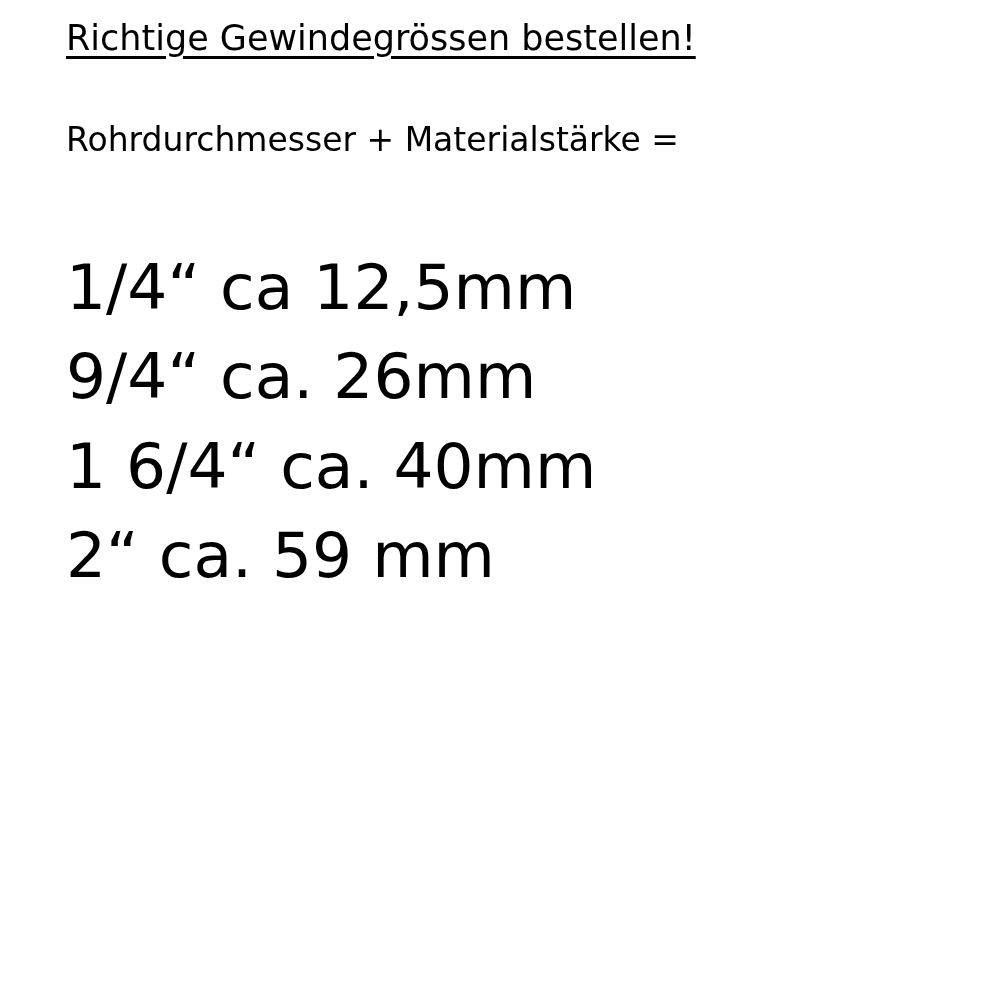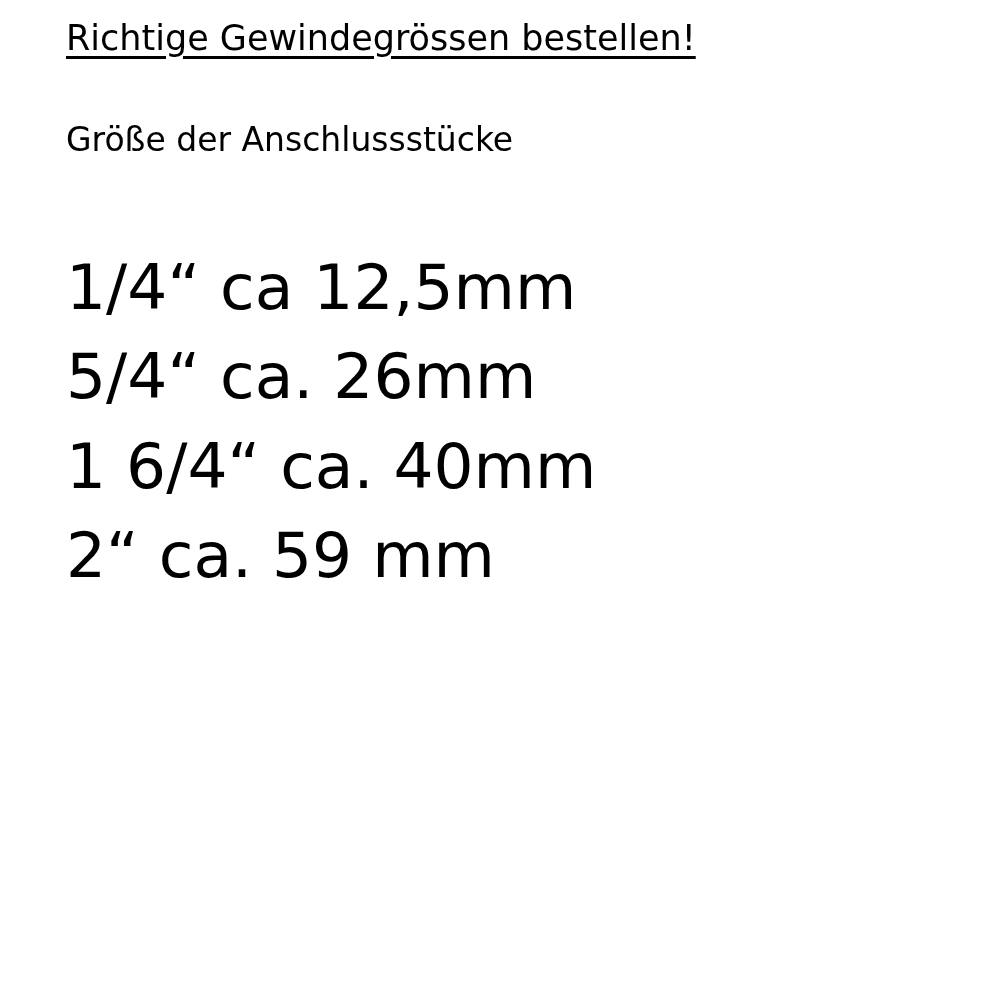--- a/index.html
+++ b/index.html
@@ -55,23 +55,23 @@
   }
 </style>
 </head>
 <body>
 
 <div class="page">
 
   <div class="heading">Richtige Gewindegrössen bestellen!</div>
 
   <div class="intro">
-    <span class="line">Größe der Anschlussstücke</span>
+    <span class="line">Rohrdurchmesser + Materialstärke =</span>
   </div>
 
   <div class="sizes">
     <span class="size-row">1/4“ ca 12,5mm</span>
-    <span class="size-row">5/4“ ca. 26mm</span>
+    <span class="size-row">9/4“ ca. 26mm</span>
     <span class="size-row">1 6/4“ ca. 40mm</span>
     <span class="size-row">2“ ca. 59 mm</span>
   </div>
 
 </div>
 
 </body></html>

